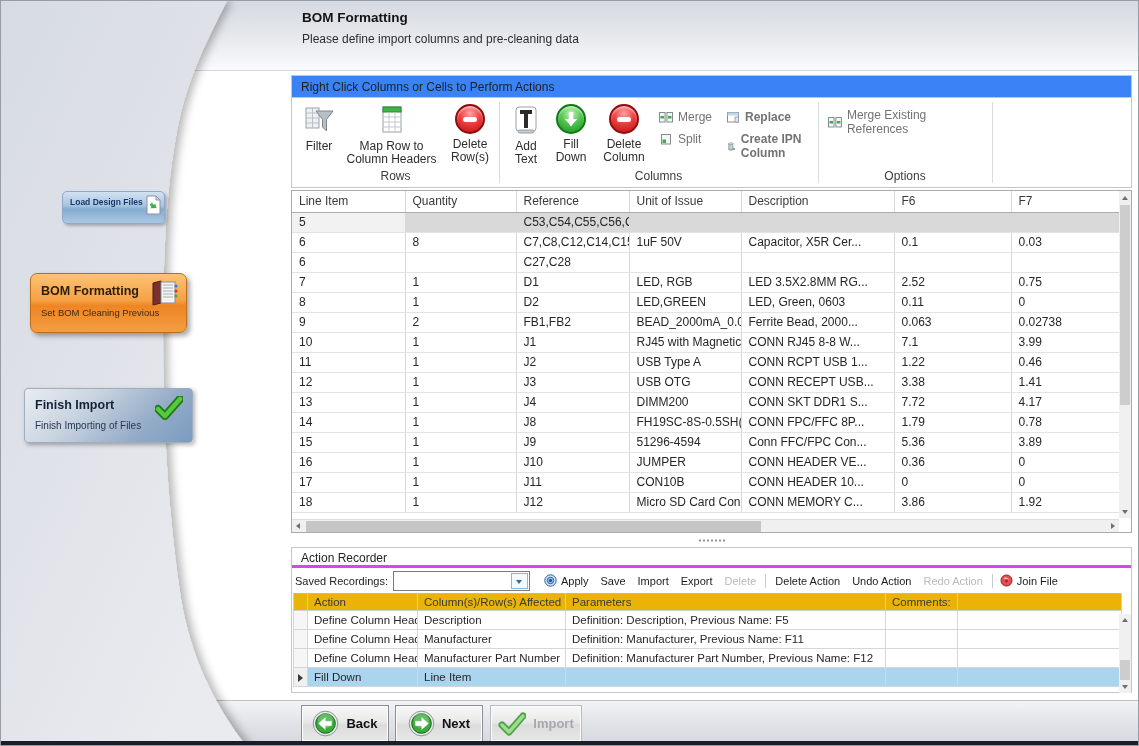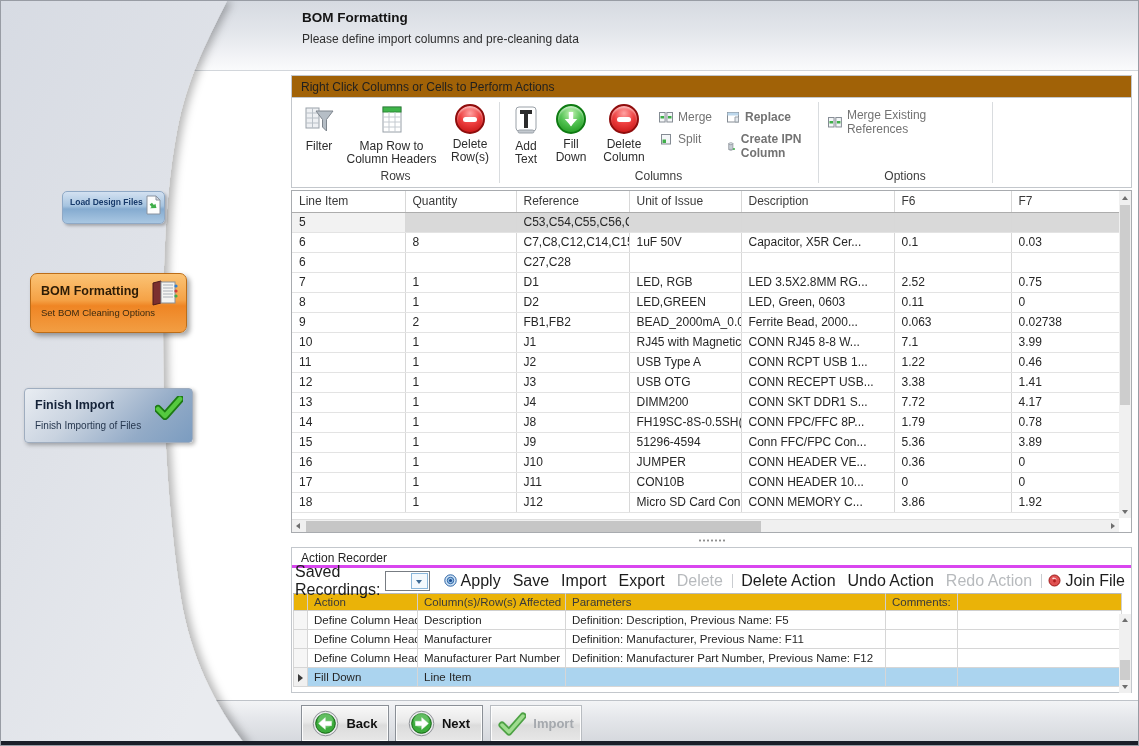--- a/index.html
+++ b/index.html
@@ -36,21 +36,21 @@
   .step-fin .t { font-size:12.5px; font-weight:bold; color:#142238; padding:9px 0 0 10px; }
   .step-fin .s { font-size:10px; color:#26374f; padding:8px 0 0 10px; }
   .step-fin .ic { position:absolute; right:9px; top:7px; }
 
   
   .page-title { position:absolute; left:301px; top:9px; font-size:13.5px; font-weight:bold; color:#141414; z-index:3; }
   .page-subtitle { position:absolute; left:301px; top:31px; font-size:12px; color:#2e2e2e; z-index:3; }
 
   
   .ribbon { position:absolute; left:290px; top:74px; width:841px; height:113px; border:1px solid #c3c7cc; background:#fff; z-index:3; }
-  .ribbon-caption { height:22px; line-height:22px; padding-left:9px; font-size:12px; color:#1f1f1f; border-bottom:1px solid #c3c7cc; background:#a16207; }
+  .ribbon-caption { height:22px; line-height:22px; padding-left:9px; font-size:12px; color:#1f1f1f; border-bottom:1px solid #c3c7cc; background:#3b82f6; }
   .rgroup { position:absolute; top:24px; bottom:2px; }
   .rgroup .glabel { position:absolute; bottom:2px; left:0; right:0; text-align:center; font-size:12px; color:#3c3c3c; }
   .gsep { position:absolute; top:26px; bottom:4px; width:1px; background:#d9dcdf; }
   .g-rows { left:0; width:207px; }
   .g-cols { left:207px; width:319px; }
   .g-opts { left:526px; width:174px; }
   .btnrow { display:flex; align-items:flex-start; padding:3px 2px 0 6px; }
   .bigbtn { display:flex; flex-direction:column; align-items:center; padding:1px 5px; cursor:default; }
   .bigbtn .lbl { font-size:12px; color:#2d2d2d; text-align:center; line-height:13px; margin-top:4px; white-space:pre-line; }
   .smallcol { display:flex; flex-direction:column; gap:8px; padding-top:7px; margin-left:6px; }
@@ -83,21 +83,21 @@
   .hscroll .arrr { position:absolute; right:4px; top:3px; width:0; height:0; border-top:3px solid transparent; border-bottom:3px solid transparent; border-left:4px solid #6e6e6e; }
   .hthumb { position:absolute; left:14px; top:1px; width:455px; height:11px; background:#c6c6c6; }
 
   .splitter { position:absolute; left:290px; top:536px; width:841px; height:8px; z-index:3; }
   .splitter .dots { margin:2px auto 0; width:28px; height:3px;
     background-image:radial-gradient(circle,#8f8f8f 1px,transparent 1.2px); background-size:4px 3px; }
 
   
   .recorder { position:absolute; left:290px; top:546px; width:841px; height:146px; border:1px solid #c3c7cc; background:#fff; z-index:3; }
   .rec-caption { height:20px; line-height:20px; padding-left:9px; font-size:12px; color:#1f1f1f; border-bottom:3px solid #d946ef; }
-  .rec-toolbar { height:25px; display:flex; align-items:center; font-size:16px; color:#1c1c1c; padding-left:3px; }
+  .rec-toolbar { height:25px; display:flex; align-items:center; font-size:11px; color:#1c1c1c; padding-left:3px; }
   .rec-toolbar .lab { margin-right:5px; }
   .combo { width:137px; height:20px; background:#fff; border:1px solid #777c82; position:relative; margin-right:10px; }
   .combo .cbtn { position:absolute; right:1px; top:1px; width:17px; height:16px; background:#f4f9fd; border:1px solid #8ab6da; }
   .combo .cbtn::after { content:""; position:absolute; left:4.5px; top:6px; width:0; height:0; border-left:3.5px solid transparent; border-right:3.5px solid transparent; border-top:4.5px solid #3d6a94; }
   .titem { margin:0 6px; white-space:nowrap; }
   .titem.ic { display:flex; align-items:center; gap:4px; margin-left:4px; }
   .titem.dis { color:#b7babd; }
   .tsep { width:1px; height:14px; background:#c9ccd0; margin:0 3px; }
 
   table.atable { border-collapse:collapse; table-layout:fixed; width:828px; font-size:11.5px; margin-left:1px; }
@@ -148,21 +148,21 @@
     <div class="t">Load Design Files</div>
     <svg class="pg" width="16" height="20" viewBox="0 0 16 20">
       <path d="M1,1 H10 L14,5 V19 H1 Z" fill="#fdfdfd" stroke="#8a93a0"></path>
       <path d="M10,1 L10,5 H14 Z" fill="#d8dde4" stroke="#8a93a0"></path>
       <path d="M5,9 l5,4 -2,0 0,3 -3,0 0,-3 -2,0 Z" fill="#3fae49" transform="rotate(140 7 12)"></path>
     </svg>
   </div>
 
   <div class="step step-bom">
     <div class="t">BOM Formatting</div>
-    <div class="s">Set BOM Cleaning Options</div>
+    <div class="s">Set BOM Cleaning Previous</div>
     <svg class="ic" width="28" height="26" viewBox="0 0 28 26">
       <path d="M2,3 L10,1 V23 L2,25 Z" fill="#7c2f2f" stroke="#4e1a1a"></path>
       <rect x="10" y="2" width="14" height="21" fill="#f4f4f2" stroke="#8a8f96"></rect>
       <line x1="12" y1="5" x2="22" y2="5" stroke="#aab0b8"></line>
         <line x1="12" y1="8" x2="22" y2="8" stroke="#aab0b8"></line>
       <line x1="12" y1="11" x2="22" y2="11" stroke="#aab0b8"></line>
         <line x1="12" y1="14" x2="22" y2="14" stroke="#aab0b8"></line>
       <line x1="12" y1="17" x2="22" y2="17" stroke="#aab0b8"></line>
       <circle cx="25" cy="6" r="1.6" fill="#2f7fd0"></circle>
         <circle cx="25" cy="11" r="1.6" fill="#d23a3a"></circle>

